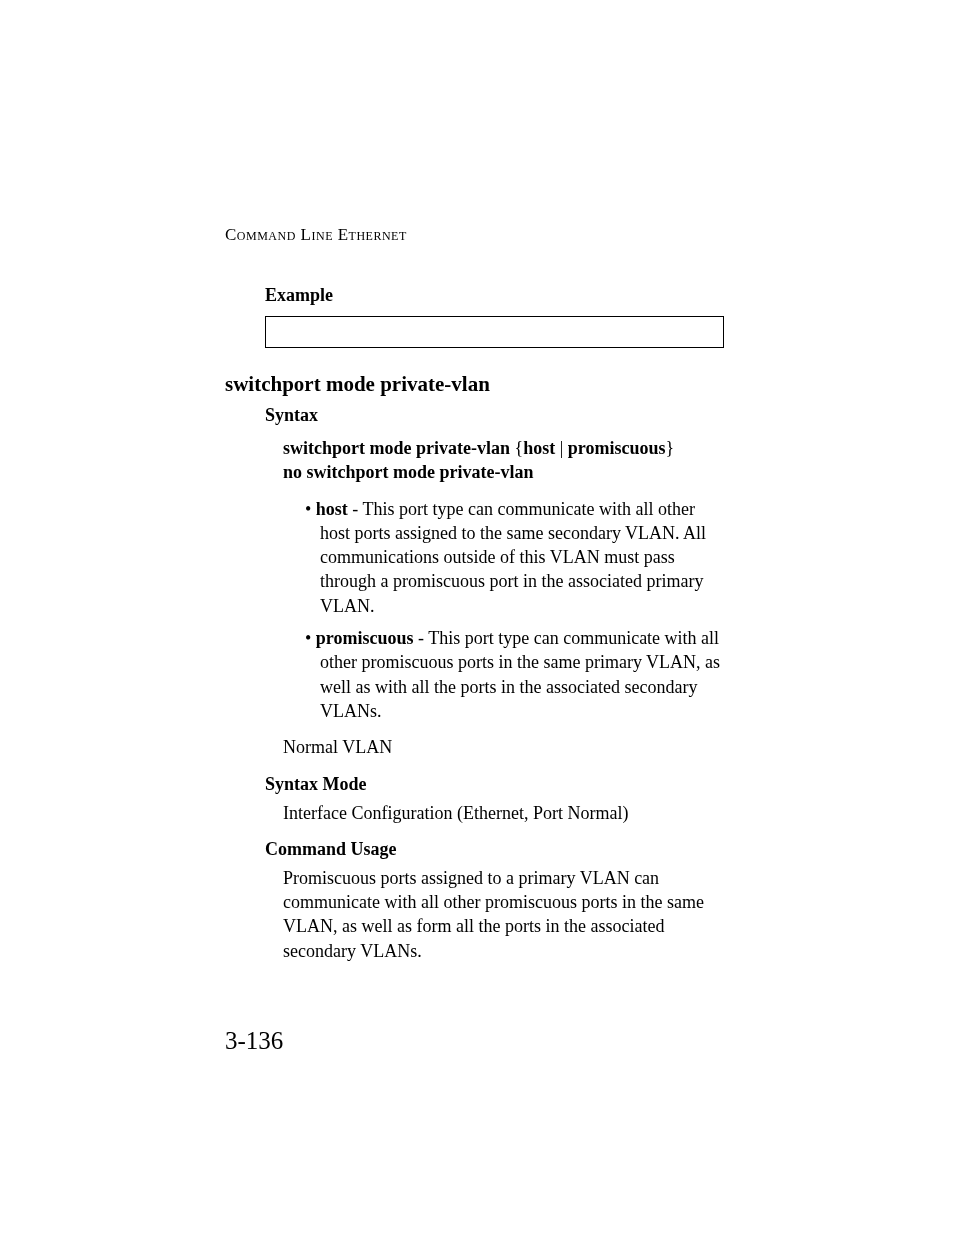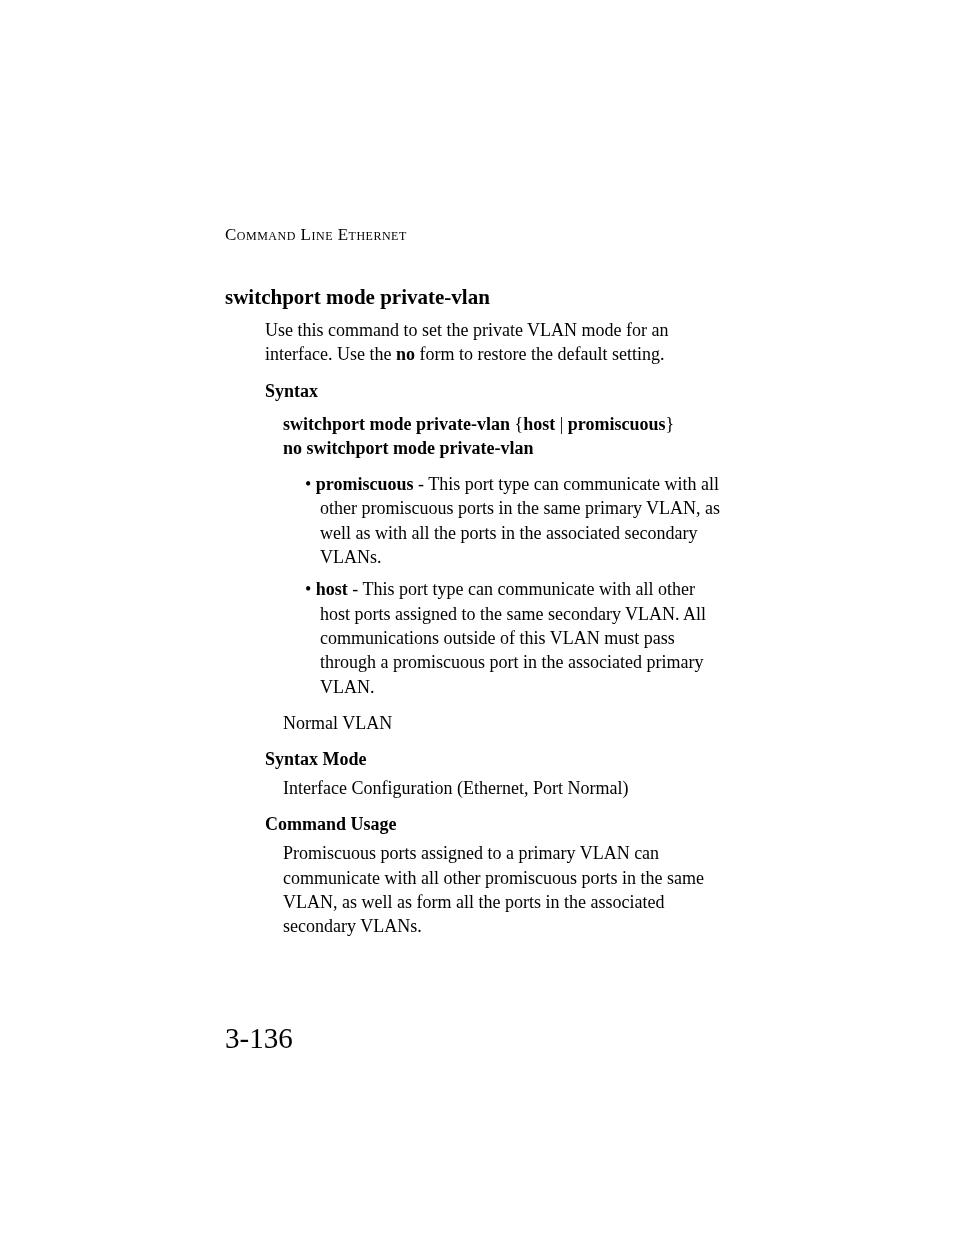--- a/index.html
+++ b/index.html
@@ -69,54 +69,55 @@
   .bold-term { font-weight: bold; }
   .value-line {
     font-size: 18px;
     line-height: 1.35;
     margin: 0 0 14px 18px;
   }
   .page-number {
     position: absolute;
     left: 225px;
     bottom: 180px;
-    font-size: 29px;
+    font-size: 25px;
   }
 </style>
 </head>
 <body>
 
 <div class="page">
 
   <div class="running-head">Command Line Ethernet</div>
 
+  <div class="indent-block">
+    <div class="subhead">Example</div>
+    <div class="example-box"></div>
+  </div>
 
   <div class="section-title">switchport mode private-vlan</div>
 
   <div class="indent-block">
 
-    <p class="body-text">
-      <span>Use this command to set the private VLAN mode for an interface. Use the </span><span class="bold-term">no</span><span> form to restore the default setting.</span>
-    </p>
 
     <div class="subhead">Syntax</div>
 
     <div class="syntax-lines">
       <div>
         <span class="b">switchport mode private-vlan</span><span> {</span><span class="b">host</span><span> | </span><span class="b">promiscuous</span><span>}</span>
       </div>
       <div class="b">no switchport mode private-vlan</div>
     </div>
 
     <ul class="bullets">
       <li>
-        <span class="bold-term">promiscuous</span><span> - This port type can communicate with all other promiscuous ports in the same primary VLAN, as well as with all the ports in the associated secondary VLANs.</span>
+        <span class="bold-term">host</span><span> - This port type can communicate with all other host ports assigned to the same secondary VLAN. All communications outside of this VLAN must pass through a promiscuous port in the associated primary VLAN.</span>
       </li>
       <li>
-        <span class="bold-term">host</span><span> - This port type can communicate with all other host ports assigned to the same secondary VLAN. All communications outside of this VLAN must pass through a promiscuous port in the associated primary VLAN.</span>
+        <span class="bold-term">promiscuous</span><span> - This port type can communicate with all other promiscuous ports in the same primary VLAN, as well as with all the ports in the associated secondary VLANs.</span>
       </li>
     </ul>
 
     <div class="value-line">Normal VLAN</div>
 
     <div class="subhead tight">Syntax Mode</div>
     <div class="value-line">Interface Configuration (Ethernet, Port Normal)</div>
 
     <div class="subhead tight">Command Usage</div>
     <div class="value-line">Promiscuous ports assigned to a primary VLAN can communicate with all other promiscuous ports in the same VLAN, as well as form all the ports in the associated secondary VLANs.</div>

